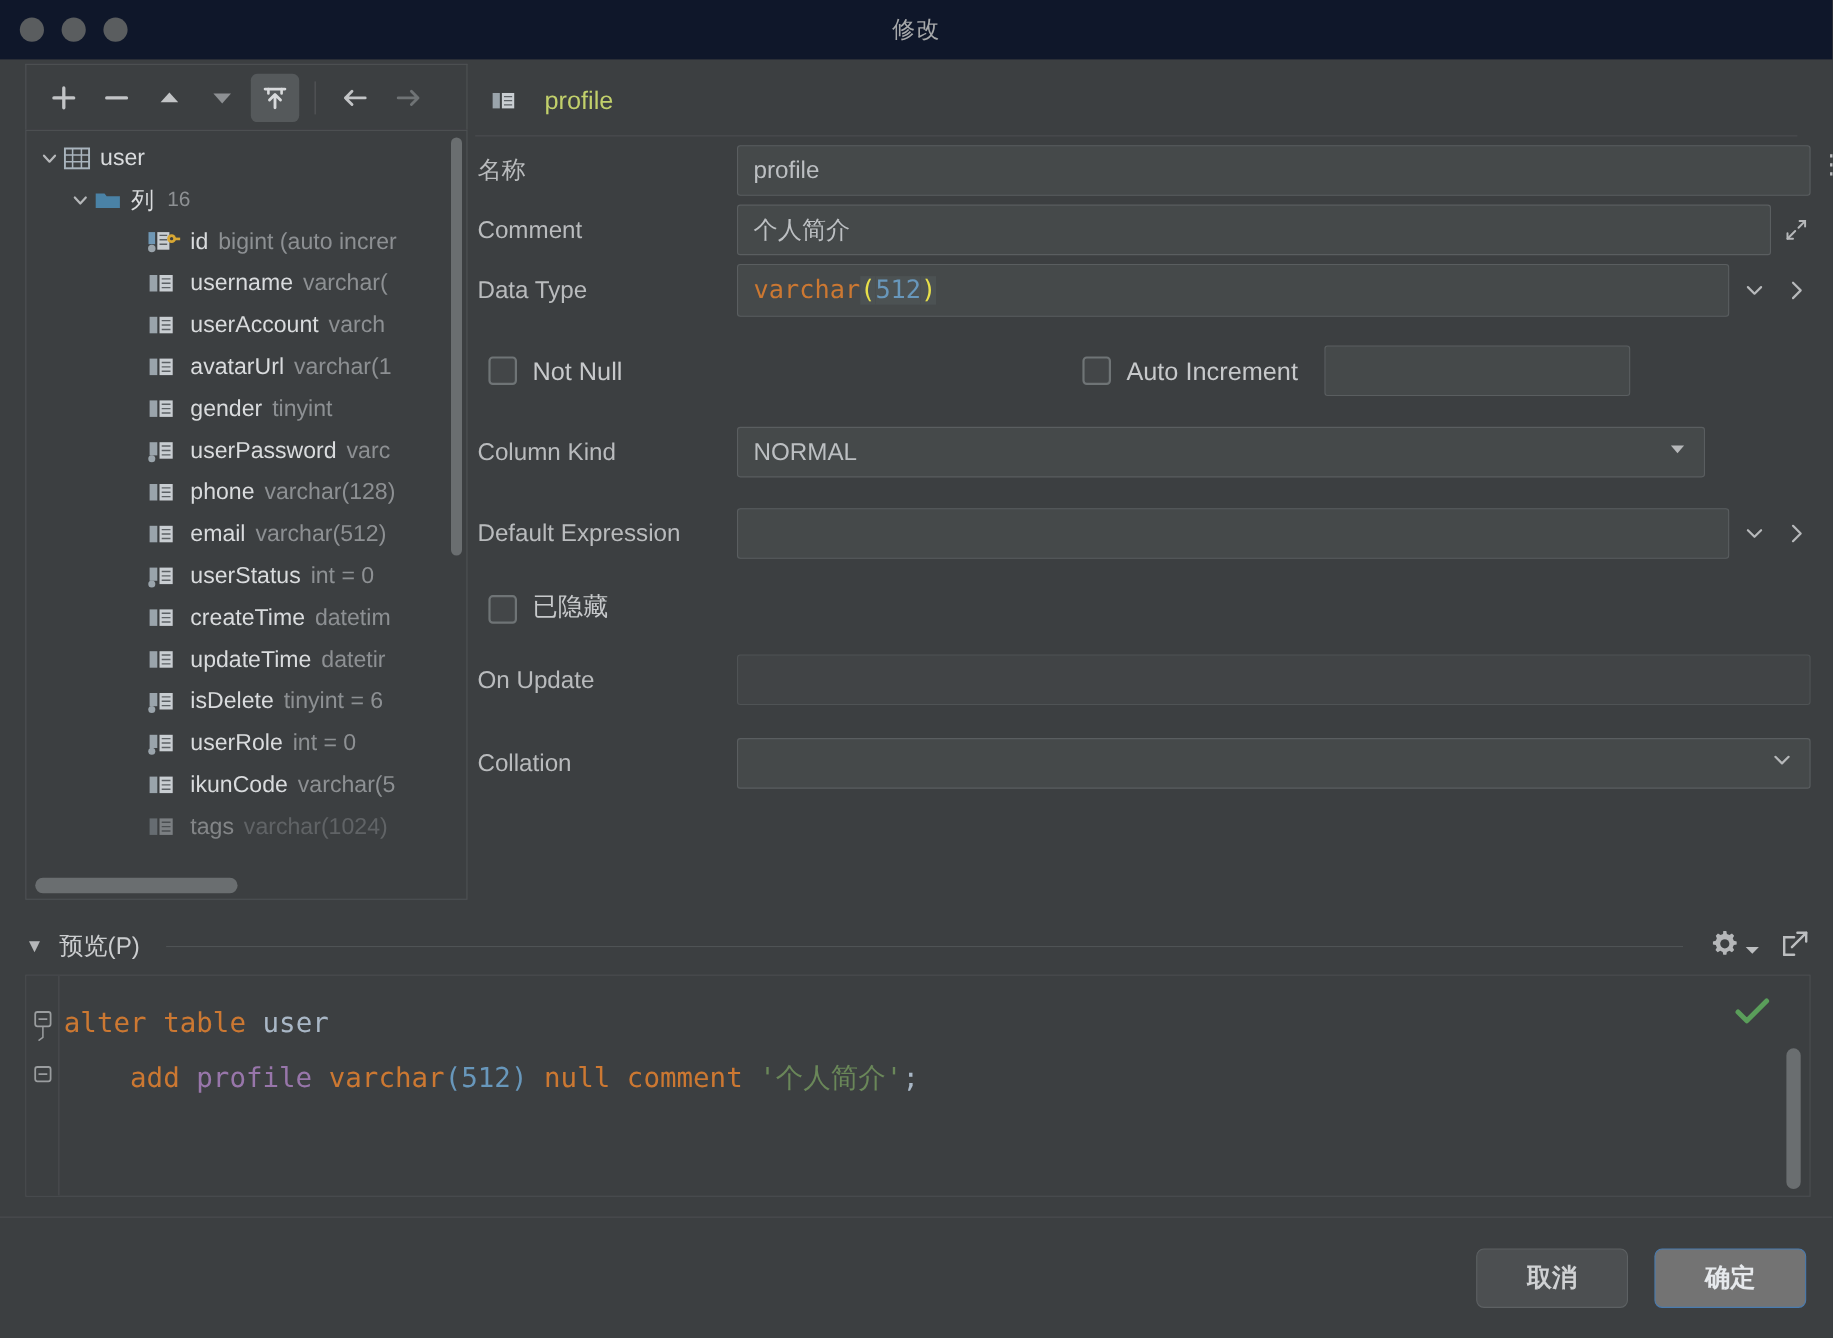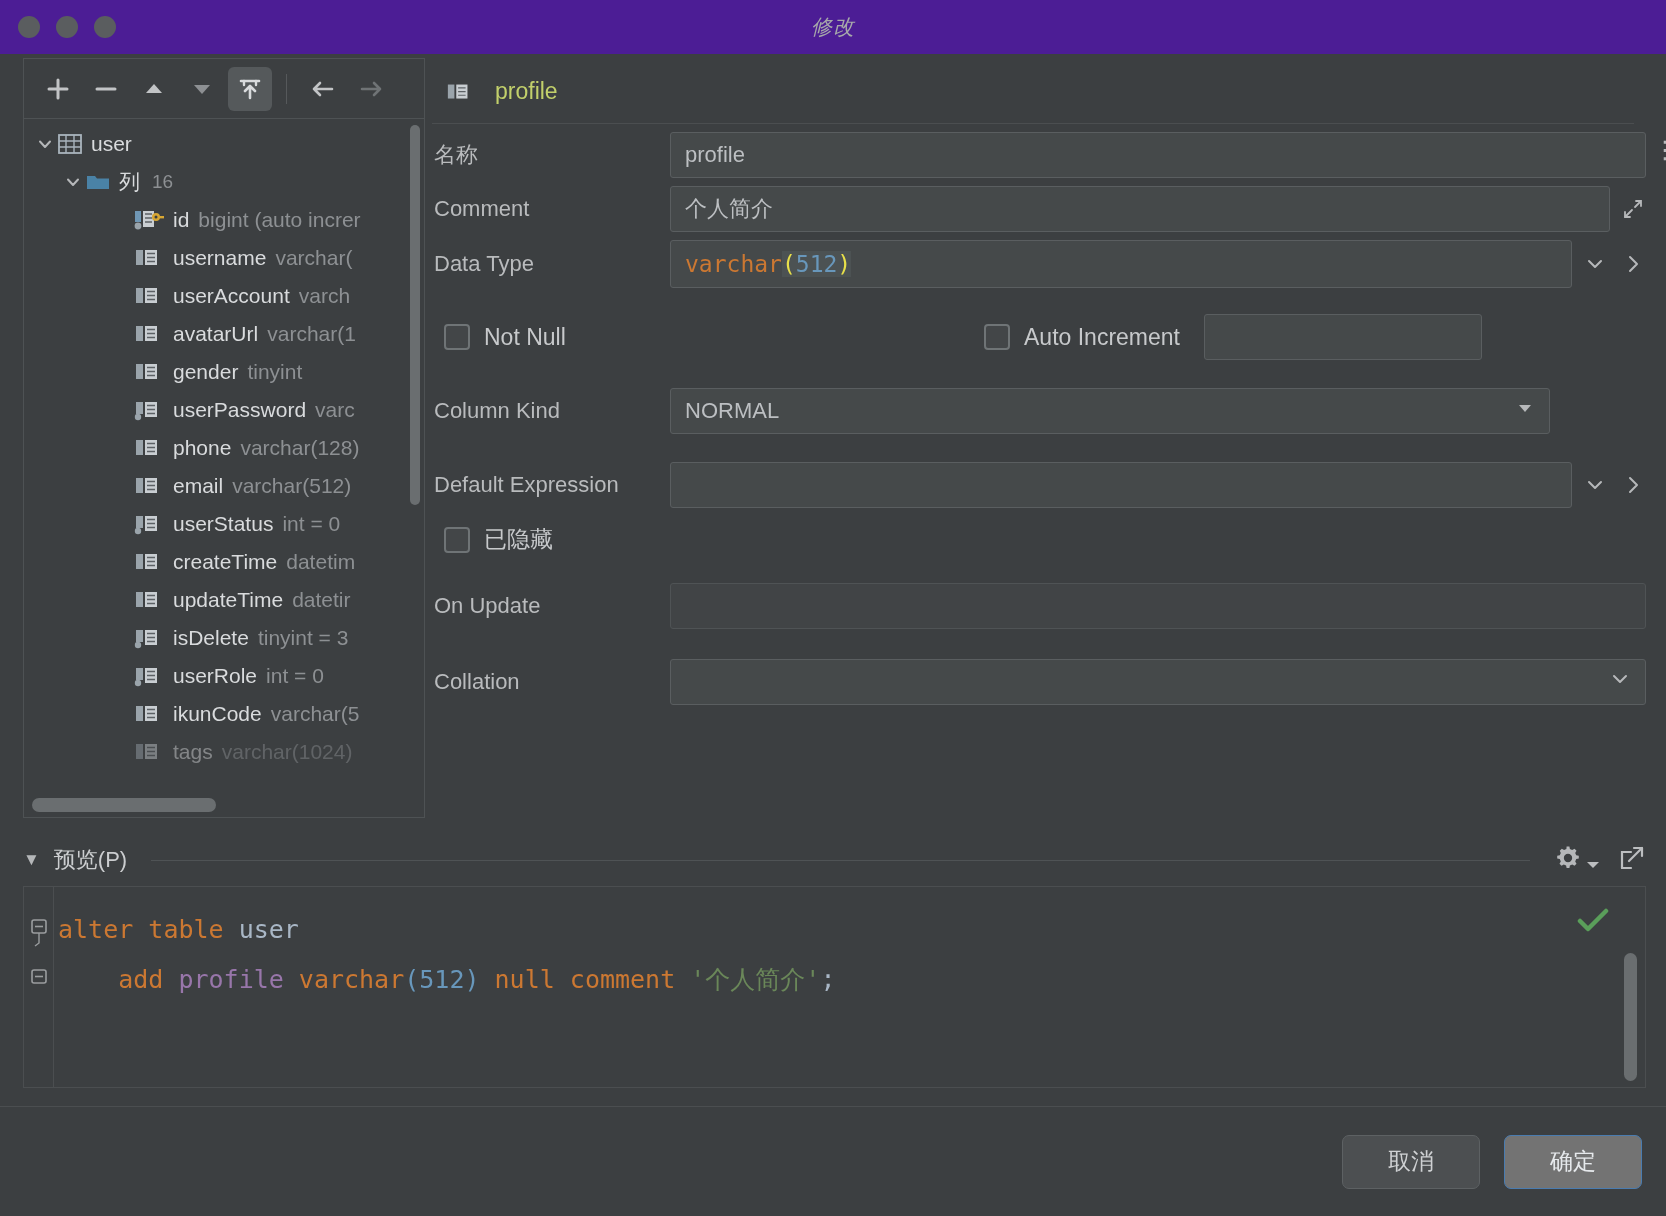--- a/index.html
+++ b/index.html
@@ -12,22 +12,22 @@
   .window {
     position: relative;
     width: 1666px; height: 1216px;
     background: #3c3f41;
     display: flex; flex-direction: column;
   }
 
   
   .titlebar {
     height: 54px; position: relative; flex: 0 0 54px;
-    background: #4c1d95;
-    display: flex; align-items: center; font-style: italic;
+    background: #0f172a;
+    display: flex; align-items: center;
   }
   .traffic { display: flex; gap: 16px; padding-left: 18px; }
   .dot { width: 22px; height: 22px; border-radius: 50%; background: #5a5d5f; }
   .title-text {
     position: absolute; left: 0; right: 0; text-align: center;
     font-size: 21px; color: #a6a8aa; letter-spacing: 1px;
   }
 
   
   .body-area { flex: 1 1 auto; position: relative; }
@@ -153,21 +153,21 @@
 
   
   .footer {
     position: absolute; left: 0; right: 0; bottom: 0; height: 110px;
     border-top: 1px solid #4b4e50;
     display: flex; align-items: center; justify-content: flex-end;
     padding-right: 24px; gap: 24px;
   }
   .btn {
     min-width: 138px; height: 54px; border-radius: 7px; font-size: 23px;
-    display: flex; align-items: center; justify-content: center;
+    display: flex; align-items: center; justify-content: center; font-weight: bold;
   }
   .btn.cancel { background: #4c4f51; border: 1px solid #5d6163; color: #cfd1d3; }
   .btn.ok { background: #737373; border: 1px solid #4a7cb0; color: #e6e9ec; }
 </style>
 </head>
 <body>
 
 <div class="window">
 
   <div class="titlebar">
@@ -398,21 +398,21 @@
           <div class="tree-row indent2">
             <span class="ic">
               <svg width="30" height="24" viewBox="0 0 30 24">
                 <rect x="2" y="4" width="7" height="12" fill="#9aa4ab"></rect>
                 <circle cx="4" cy="19" r="3.2" fill="#9aa4ab"></circle>
                 <rect x="11" y="4" width="12" height="15" fill="#c9ced2"></rect>
                 <path d="M13 7.5h8M13 11.5h8M13 15.5h8" stroke="#5c6165" stroke-width="1.3"></path>
               </svg>
             </span>
             <span class="col-name">isDelete</span>
-            <span class="col-type">tinyint = 3</span>
+            <span class="col-type">tinyint = 6</span>
           </div>
 
           <div class="tree-row indent2">
             <span class="ic">
               <svg width="30" height="24" viewBox="0 0 30 24">
                 <rect x="2" y="4" width="7" height="12" fill="#9aa4ab"></rect>
                 <circle cx="4" cy="19" r="3.2" fill="#9aa4ab"></circle>
                 <rect x="11" y="4" width="12" height="15" fill="#c9ced2"></rect>
                 <path d="M13 7.5h8M13 11.5h8M13 15.5h8" stroke="#5c6165" stroke-width="1.3"></path>
               </svg>
@@ -542,21 +542,21 @@
               </svg>
           </span>
           <span class="chev">
             <svg width="22" height="22" viewBox="0 0 22 22">
                 <path d="M8 4l7 7-7 7" stroke="#b6b8ba" stroke-width="2" fill="none" stroke-linecap="round" stroke-linejoin="round"></path>
               </svg>
           </span>
         </div>
       </div>
 
-      <div class="check-row" style="margin-top:16px;">
+      <div class="check-row" style="margin-top:28px;align-items:flex-end;">
         <div class="cbox"></div>
         <div class="clabel">已隐藏</div>
       </div>
 
       <div class="frow" style="margin-top:28px;">
         <div class="flabel">On Update</div>
         <div class="finput disabled" style="margin-right:0;"></div>
       </div>
 
       <div class="frow" style="margin-top:30px;">

